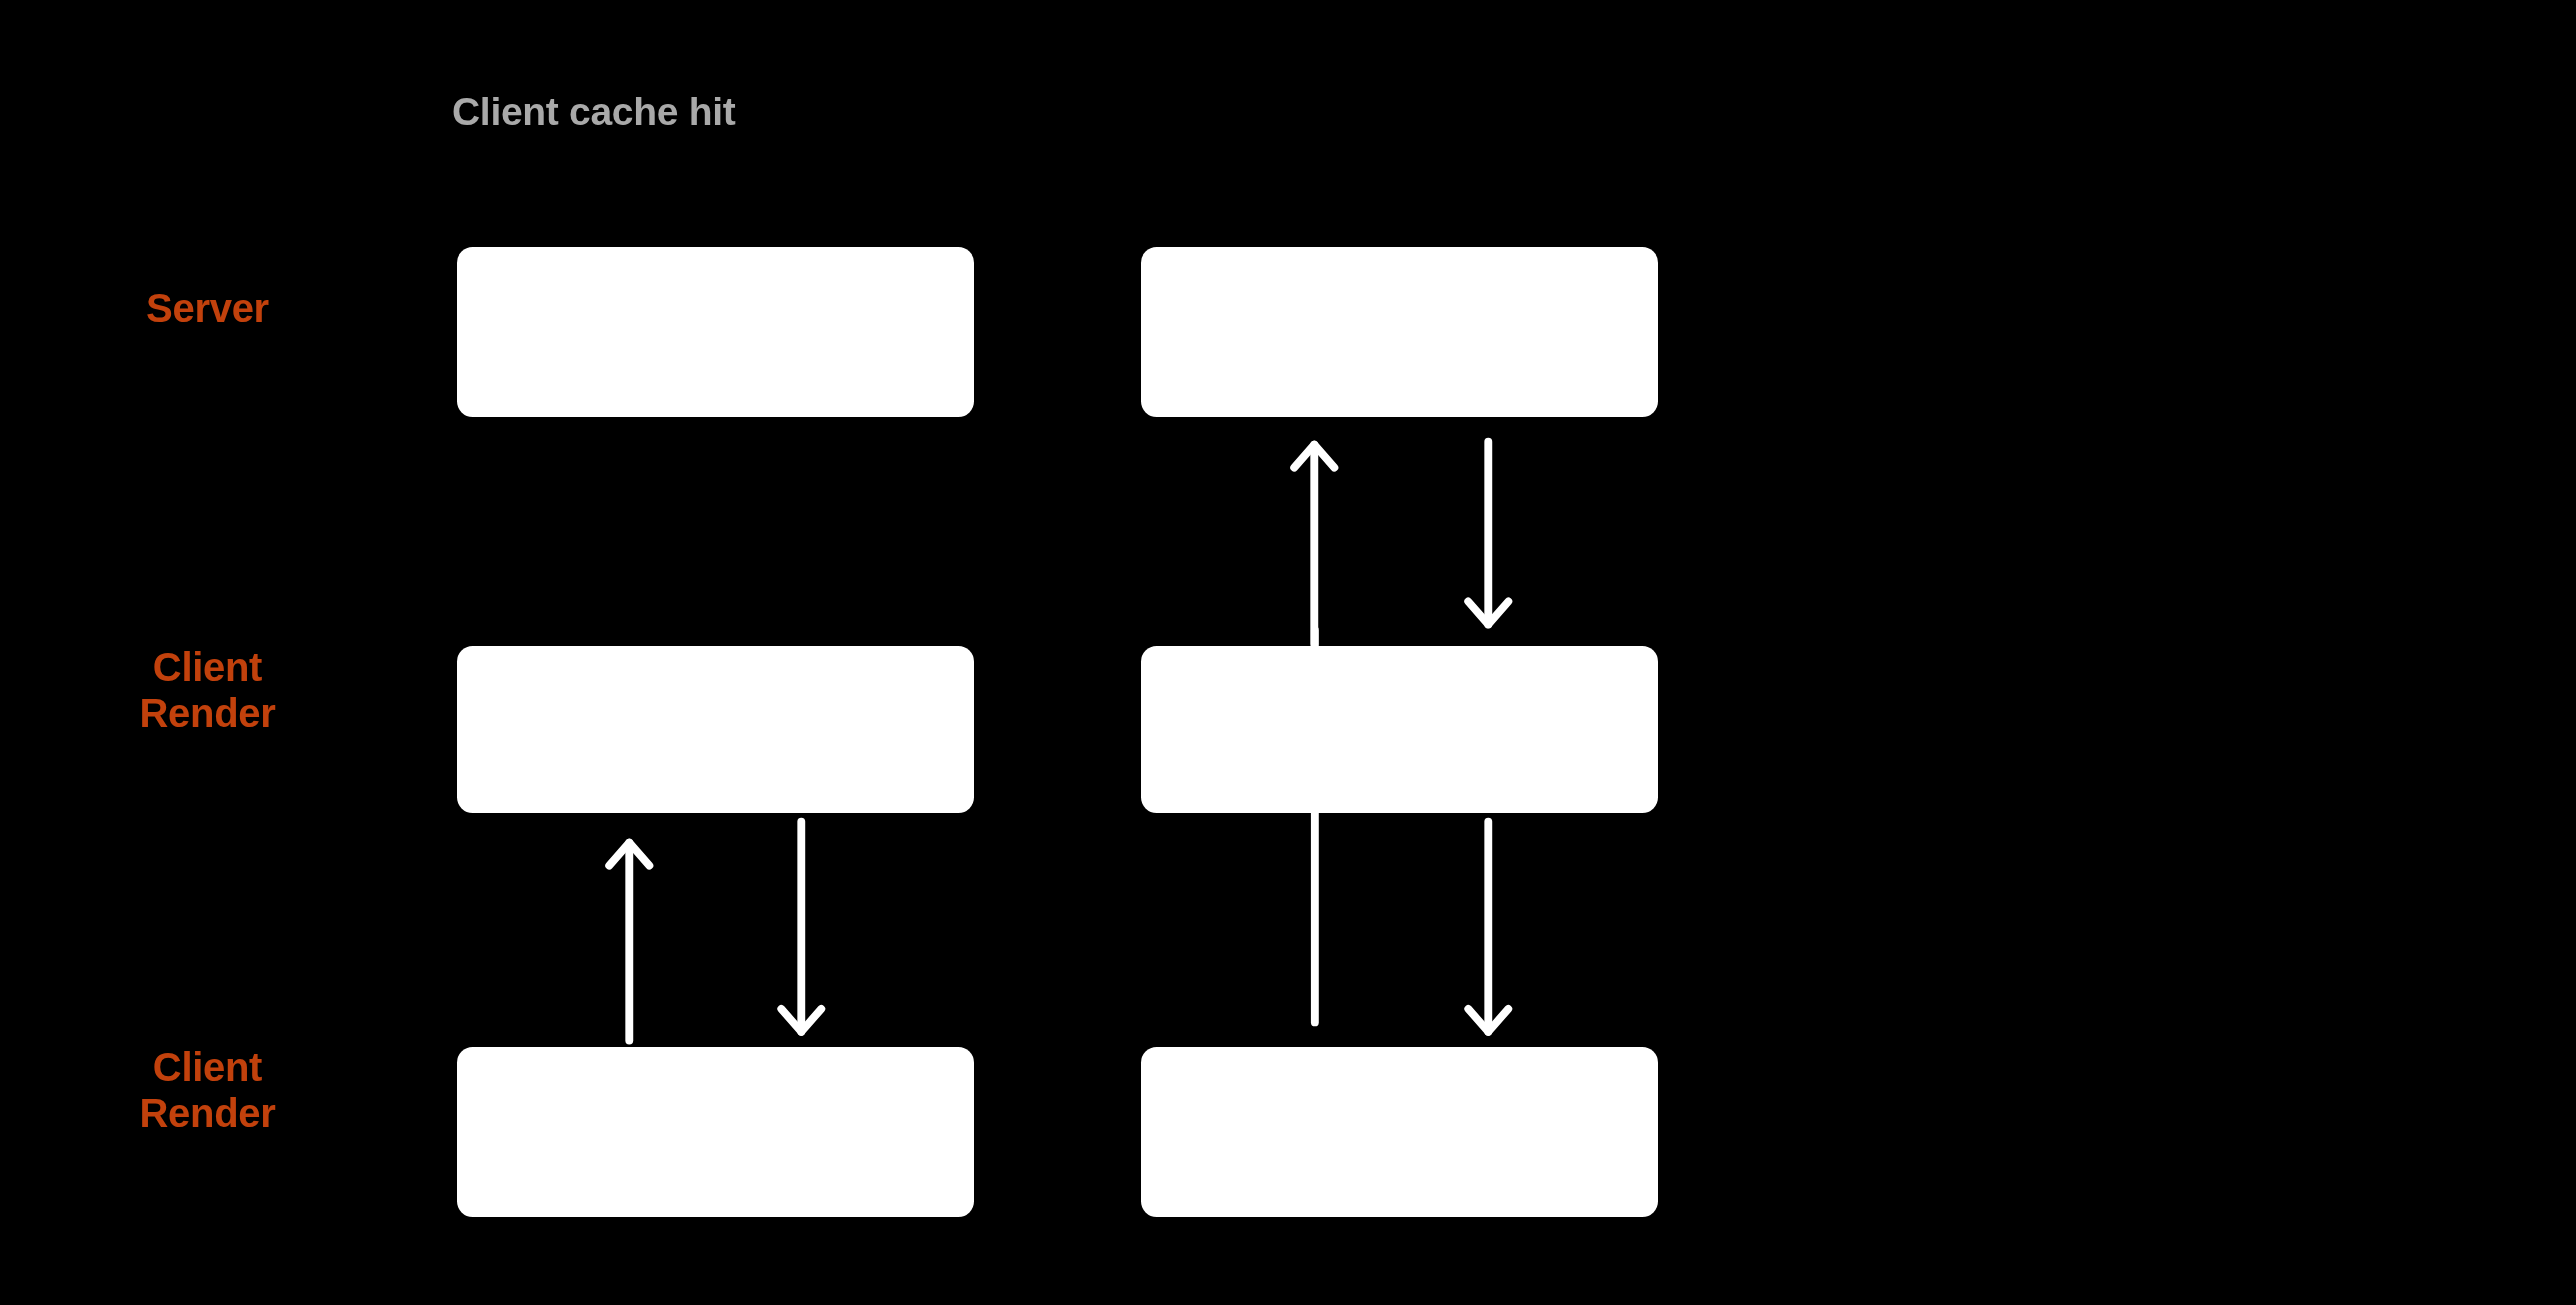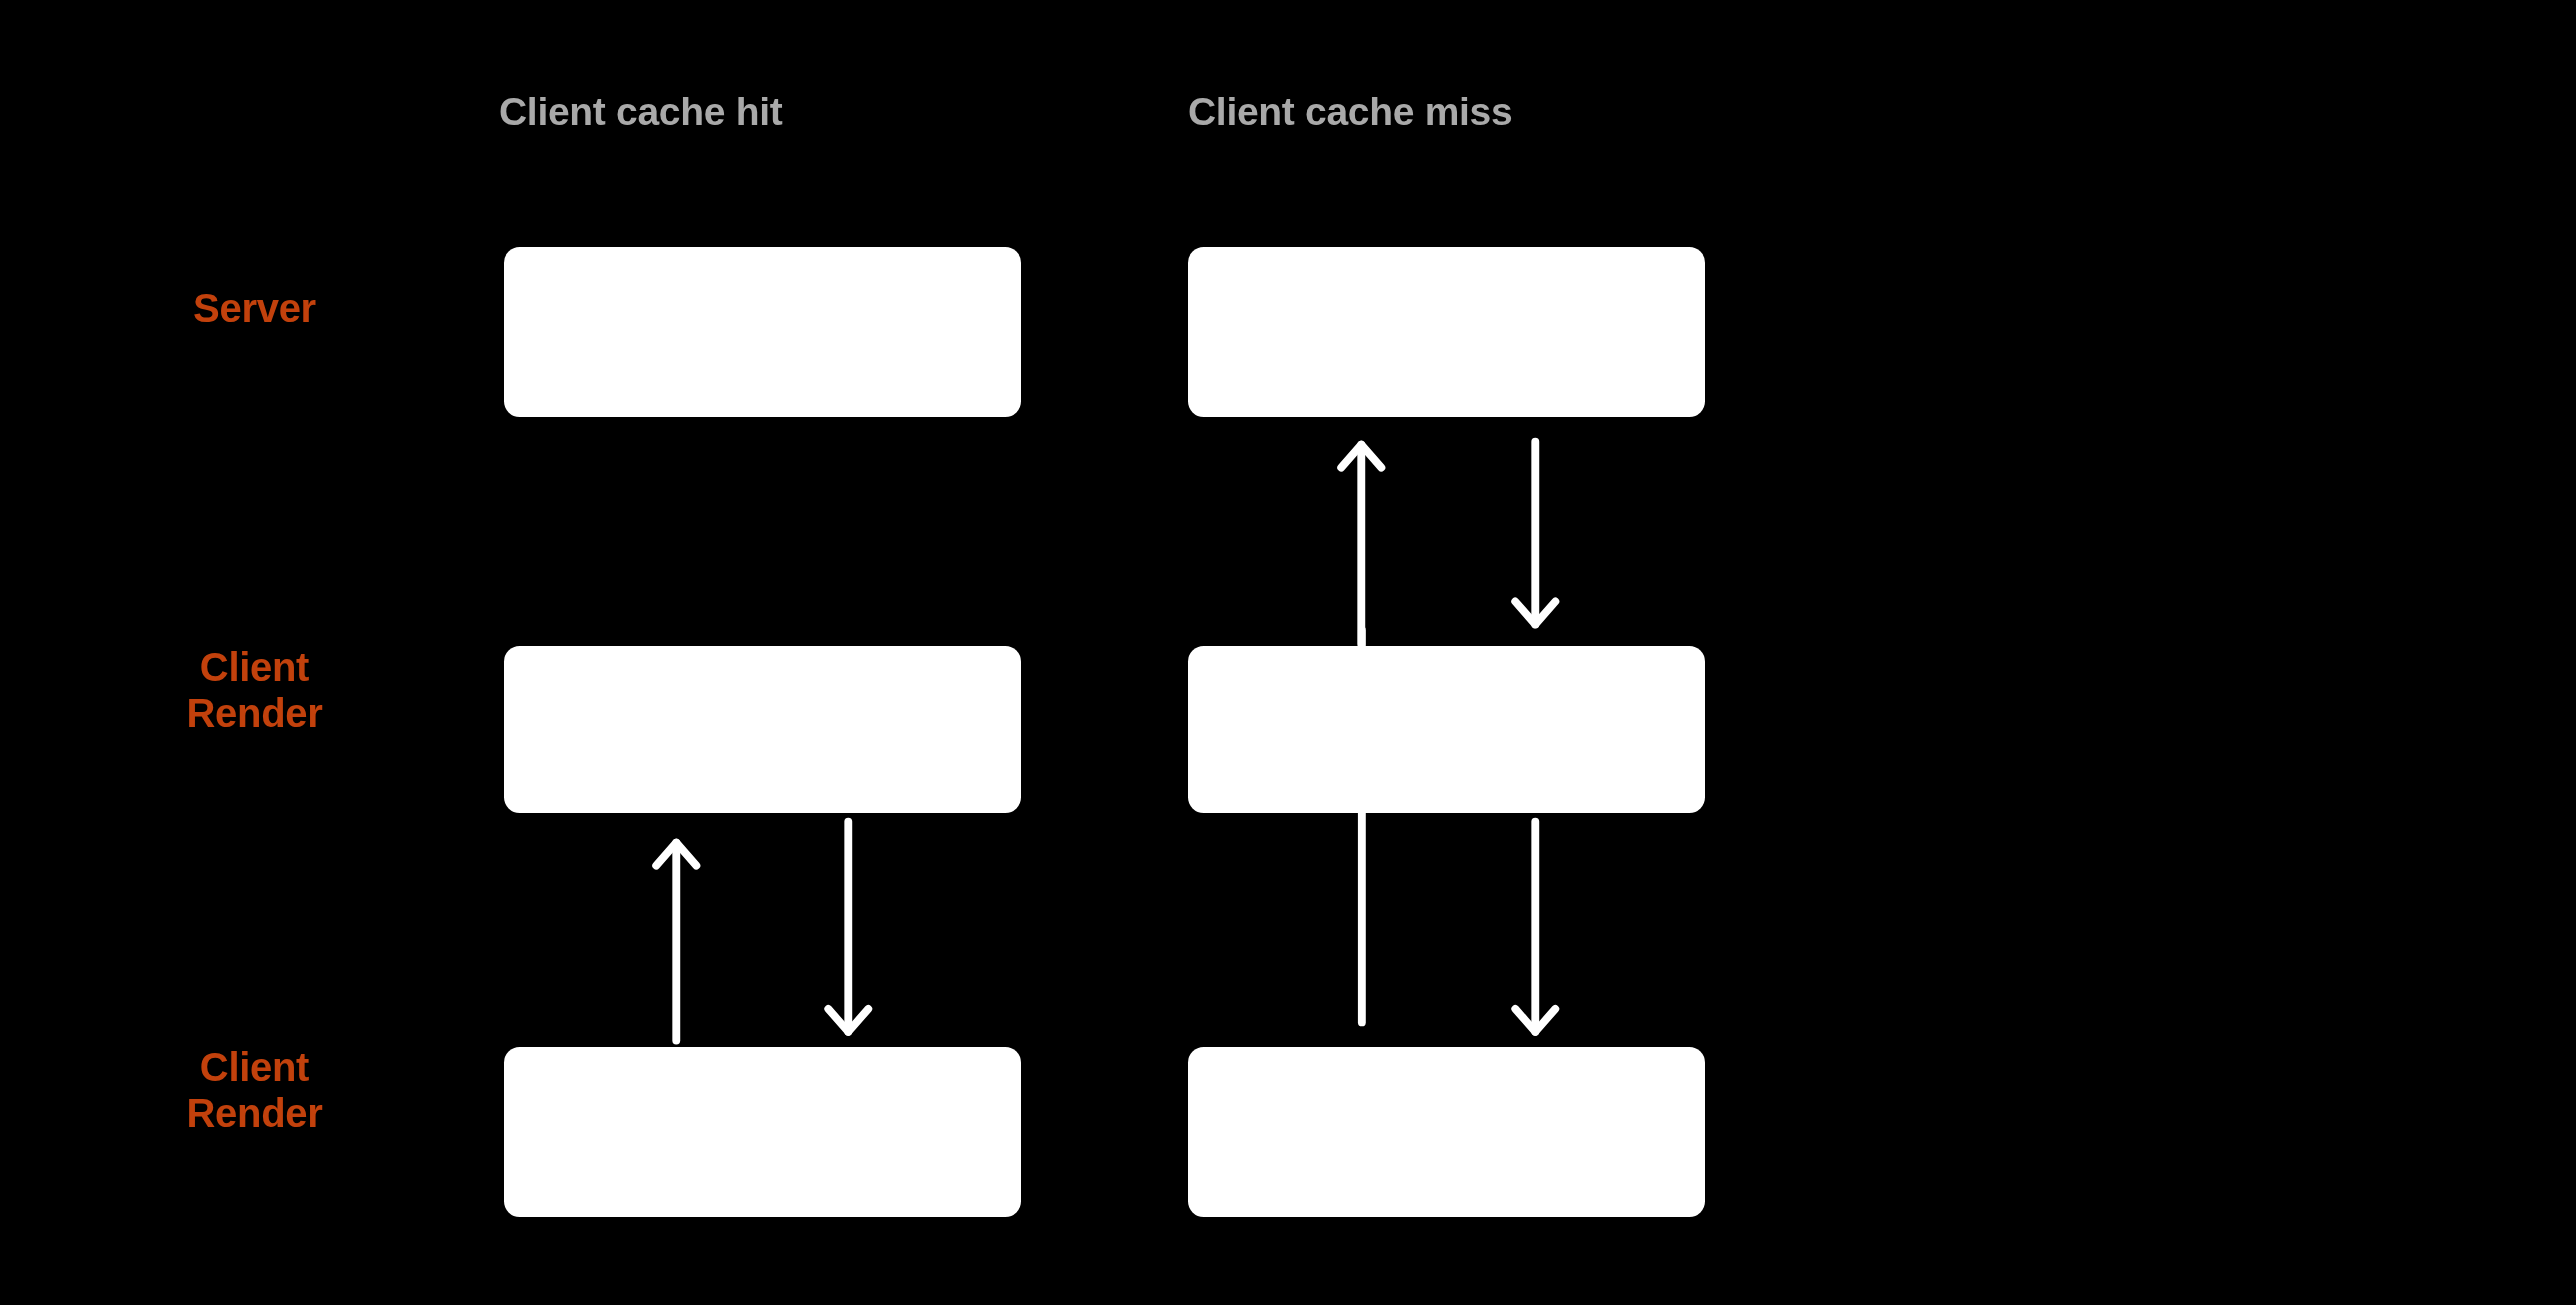--- a/index.html
+++ b/index.html
@@ -13,21 +13,20 @@
     height: 1305px;
     overflow: hidden;
     font-family: "Liberation Sans", sans-serif;
   }
 
   #canvas {
     position: relative;
     width: 2241px;
     height: 1305px;
     background: #000000;
-    margin-left: 47px;
   }
 
   
   .col-header {
     position: absolute;
     top: 90px;
     font-size: 39px;
     font-weight: 700;
     color: #a9a9a9;
     letter-spacing: -0.3px;
@@ -138,21 +137,20 @@
   <div class="connector layer-over" style="left:1453px; top:816px; width:72px; height:225px;">
     <svg width="72" height="225" viewBox="0 0 100 315">
       <g stroke="#ffffff" stroke-width="11" stroke-linecap="round" stroke-linejoin="round" fill="none">
         <line x1="49" y1="8" x2="49" y2="302"></line>
         <polyline points="21,270 49,302 77,270"></polyline>
       </g>
     </svg>
   </div>
 
   <div class="col-header layer-text" id="hdr-col-1">Client cache hit</div>
-  <div class="col-header layer-text" id="hdr-col-2">Client cache miss</div>
 
   <div class="row-label layer-text" id="row-label-server">
     <span class="line">Server</span>
   </div>
 
   <div class="row-label layer-text" id="row-label-client-cache">
     <span class="line">Client</span>
     <span class="line">Render</span>
   </div>
 

